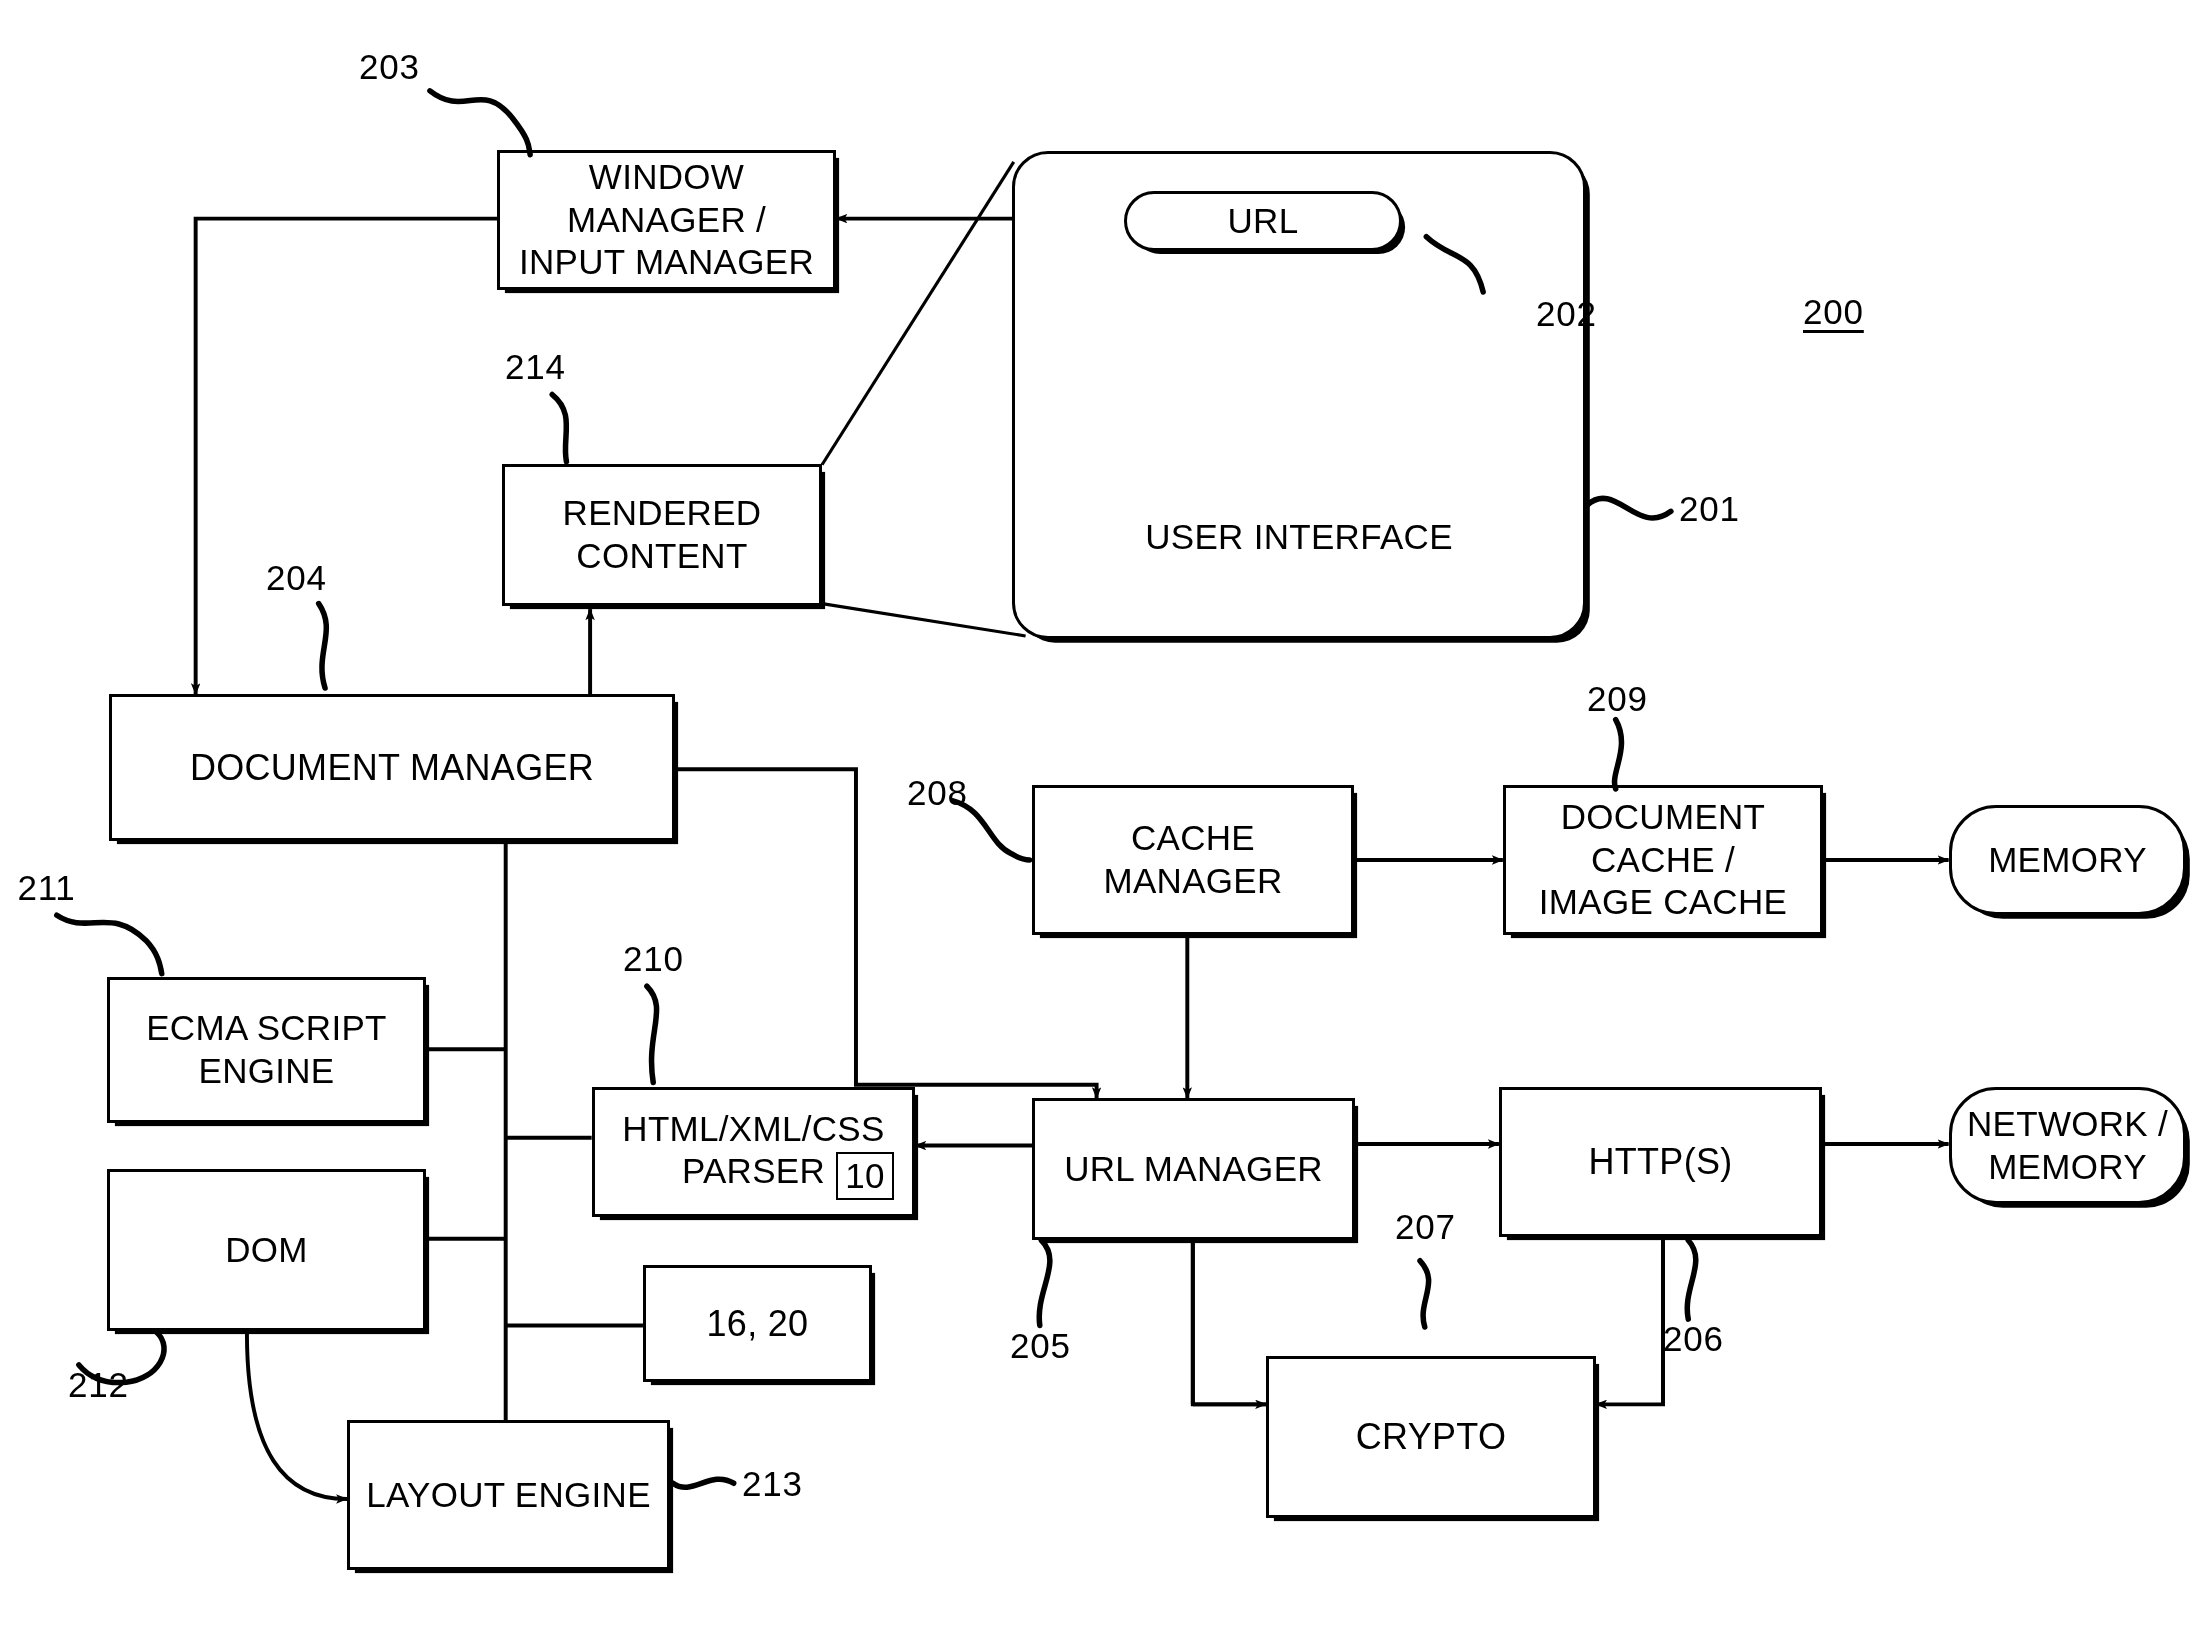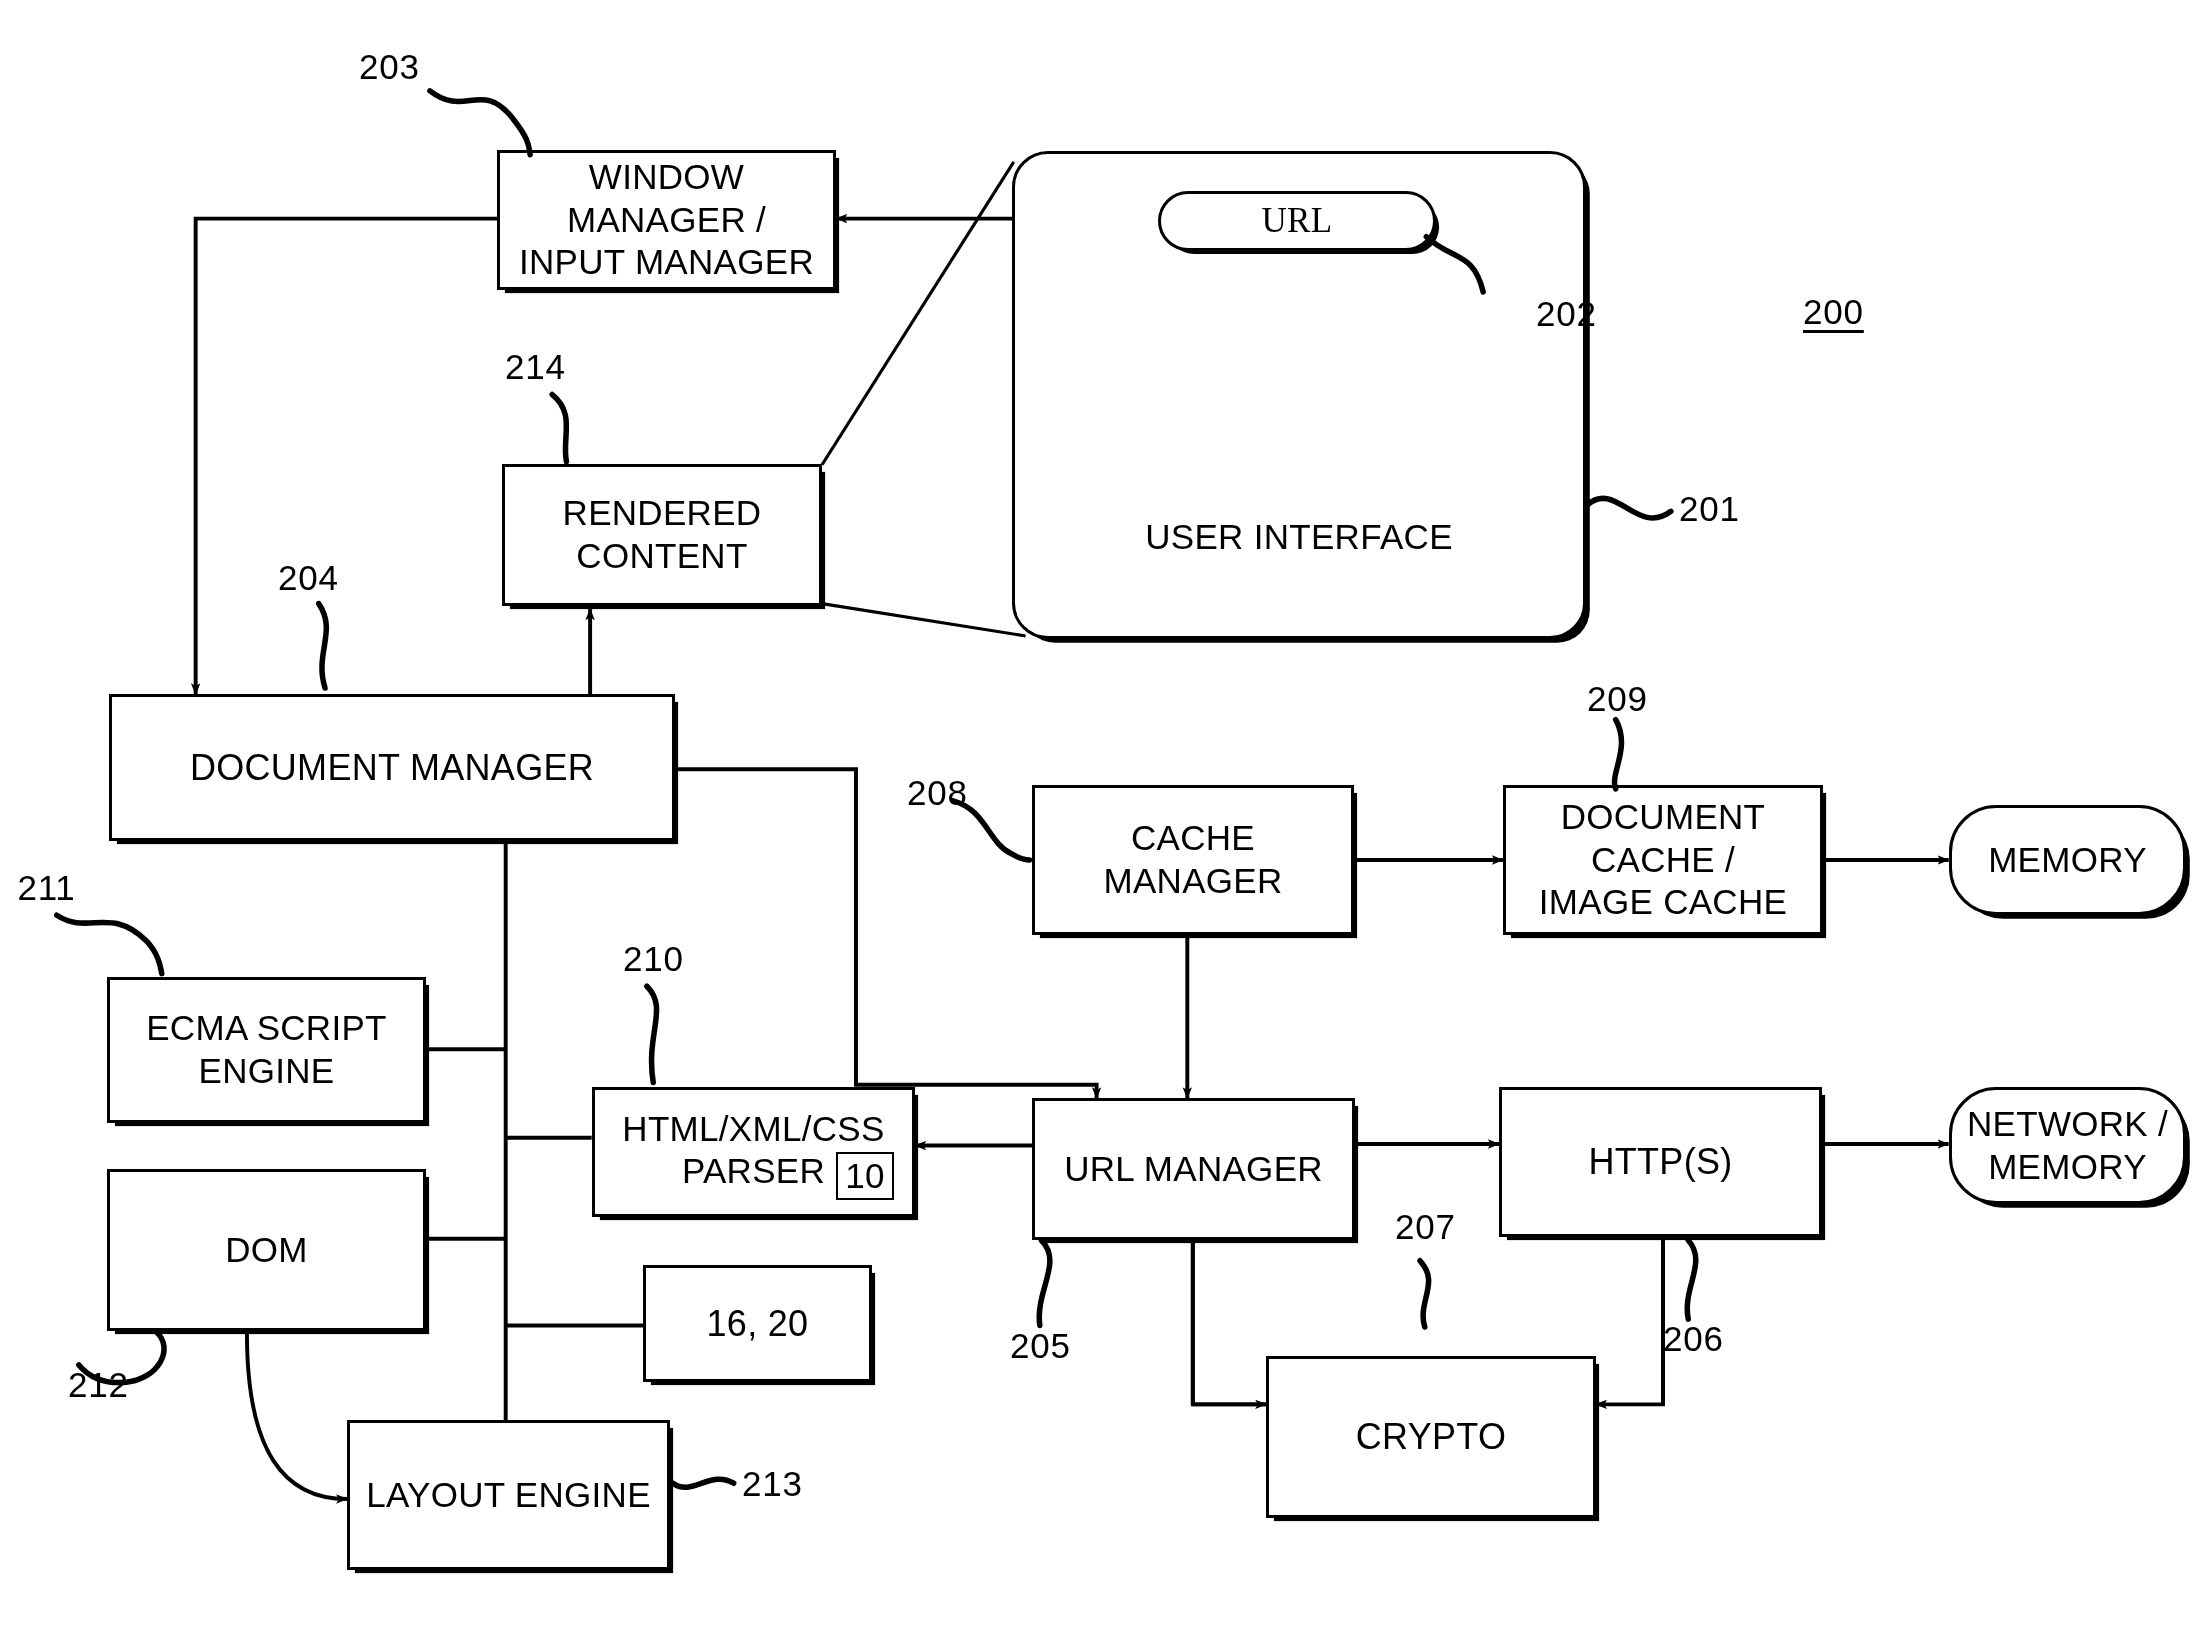--- a/index.html
+++ b/index.html
@@ -139,21 +139,21 @@
 
   <div class="box f44" style="left:497px;  top:150px;  width:339px;  height:140px;">
     <span class="lbl">WINDOW MANAGER /
 INPUT MANAGER</span>
   </div>
 
   <div class="box rounded f44" style="left:1012px; top:151px; width:574px; height:488px;">
     <span class="lbl" style="position:absolute; left:0; right:0; top:383px; transform:translateY(-50%);">USER INTERFACE</span>
   </div>
 
-  <div class="box pill f44" style="left:1158px; top:191px; width:278px; height:60px;font-family:Liberation Serif, serif;">
+  <div class="box pill f44" style="left:1124px; top:191px; width:278px; height:60px;">
     <span class="lbl">URL</span>
   </div>
 
   <div class="box f44" style="left:502px; top:464px; width:320px; height:142px;">
     <span class="lbl">RENDERED
 CONTENT</span>
   </div>
 
   <div class="box f46" style="left:109px; top:694px; width:566px; height:147px;">
     <span class="lbl">DOCUMENT MANAGER</span>
@@ -242,21 +242,21 @@
       <path d="M1320,1572 C1348,1600 1312,1636 1318,1680"></path>
 
       <path d="M1800,1598 C1826,1626 1796,1650 1806,1682"></path>
 
       <path d="M2140,1572 C2165,1600 2132,1632 2140,1672"></path>
     </g>
   </svg>
 
   <div class="ref" style="left:359px;  top:47px;">203</div>
   <div class="ref" style="left:505px;  top:347px;">214</div>
-  <div class="ref" style="left:278px;  top:558px;">204</div>
+  <div class="ref" style="left:266px;  top:558px;">204</div>
   <div class="ref" style="left:1536px; top:294px;">202</div>
   <div class="ref" style="left:1679px; top:489px;">201</div>
   <div class="ref underline" style="left:1803px; top:284px;">200</div>
   <div class="ref" style="left:17.4px;   top:868px;">211</div>
   <div class="ref" style="left:28px;   top:1365px;margin-left:40px;">212</div>
   <div class="ref" style="left:742px;  top:1464px;">213</div>
   <div class="ref" style="left:623px;  top:939px;">210</div>
   <div class="ref" style="left:907px; top:773px;">208</div>
   <div class="ref" style="left:1587px; top:679px;">209</div>
   <div class="ref" style="left:1010px; top:1326px;">205</div>

